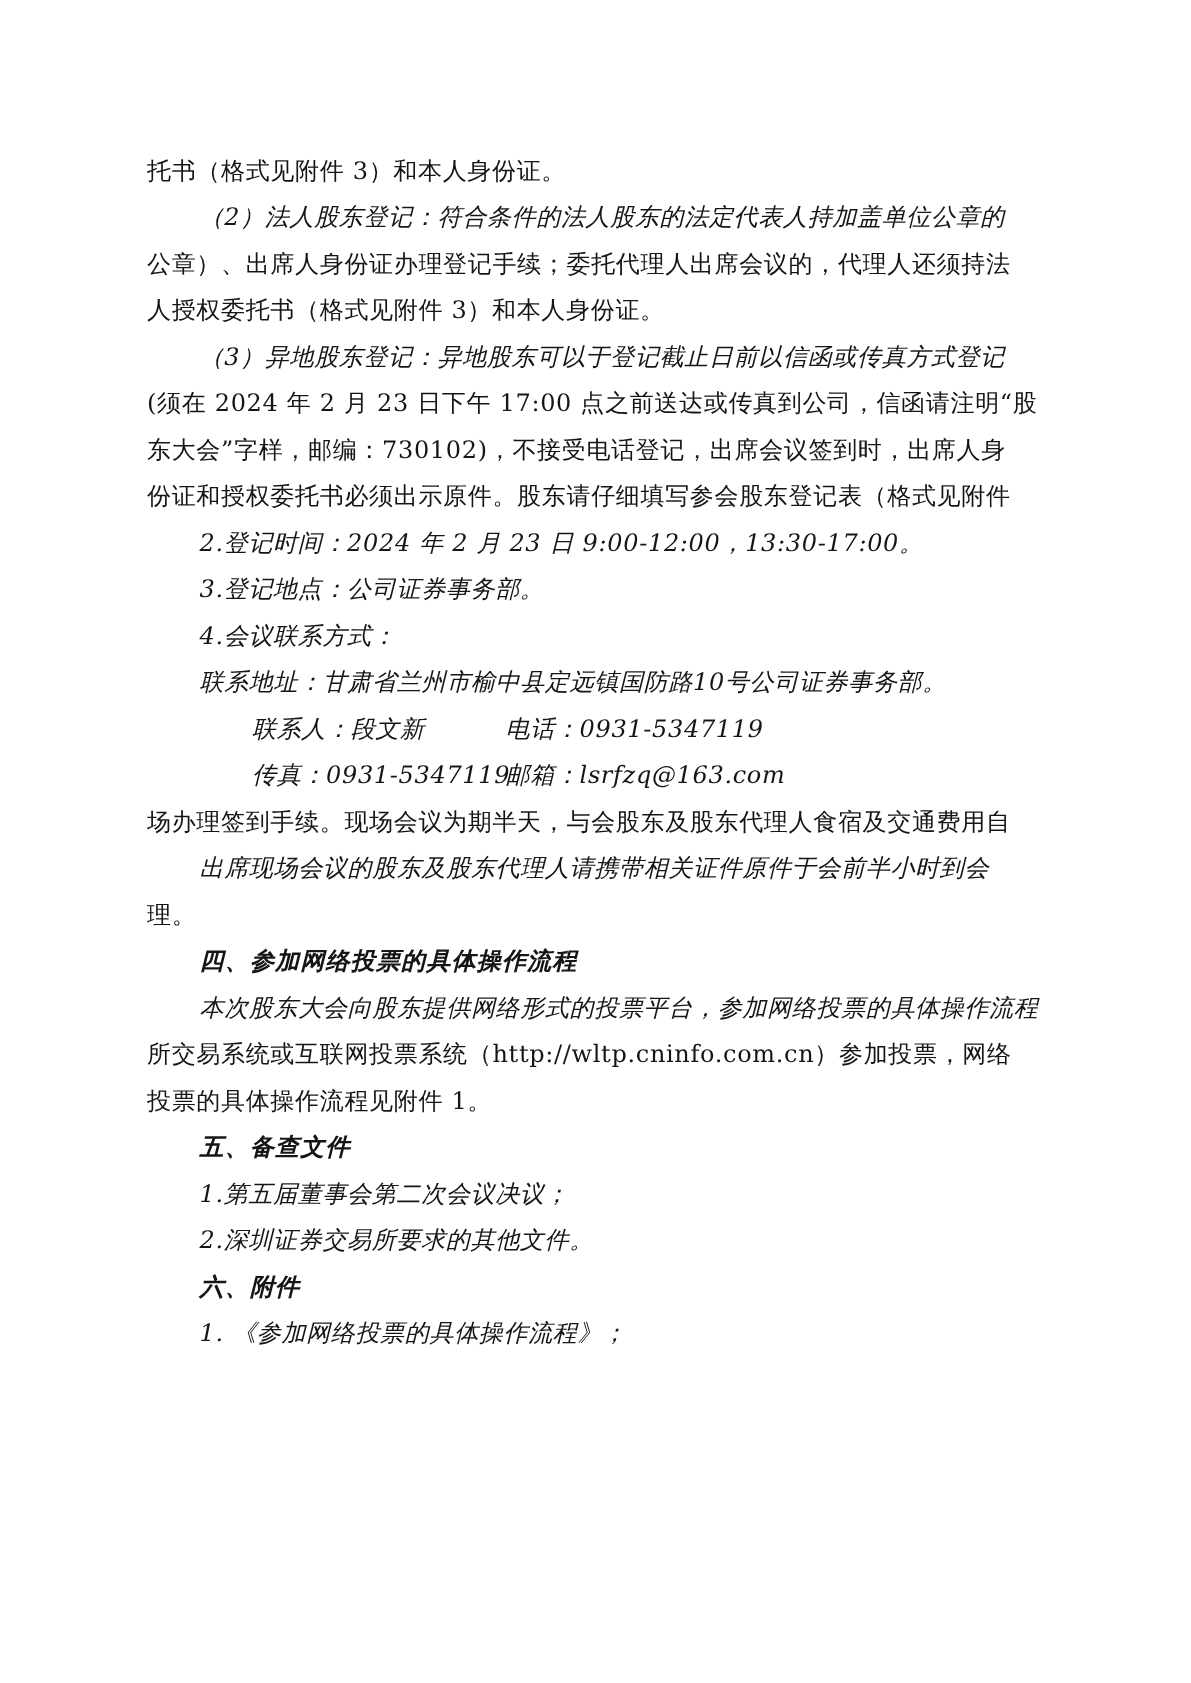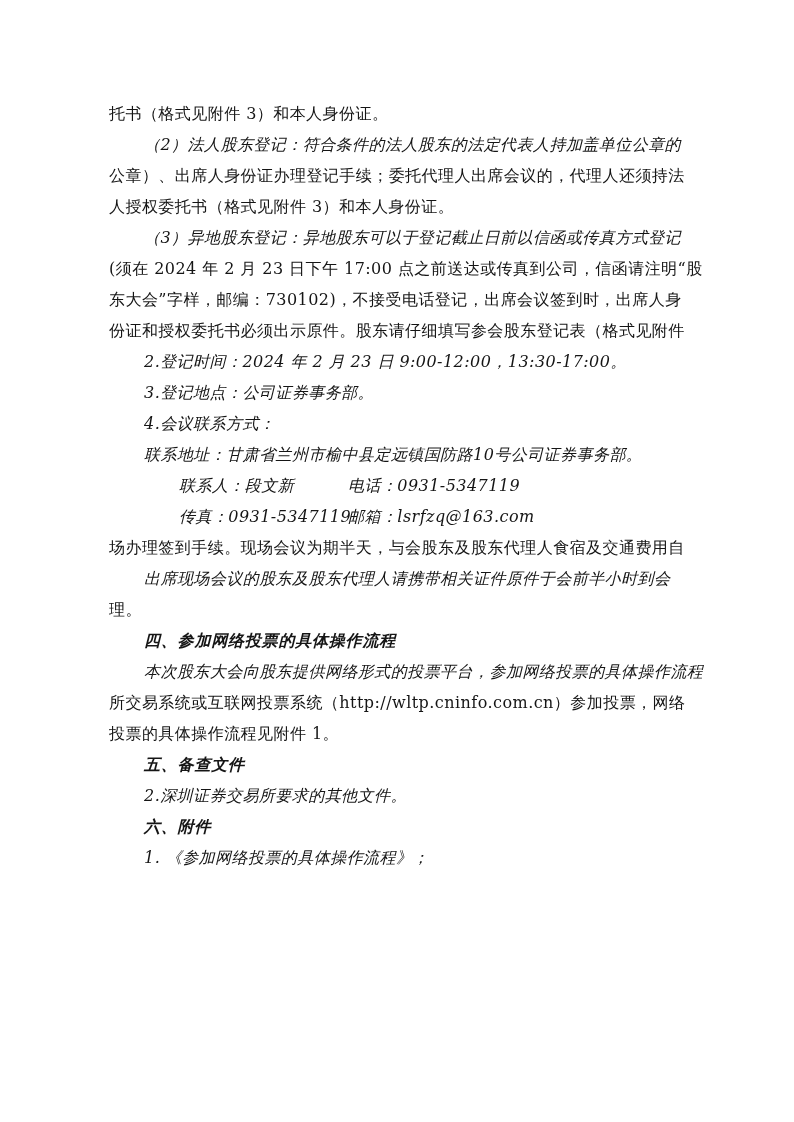--- a/index.html
+++ b/index.html
@@ -11,21 +11,21 @@
     position: relative;
     width: 794px;
     height: 1122px;
     background: #ffffff;
     overflow: hidden;
     font-family: "DejaVu Serif", "Liberation Serif", serif;
     color: #151515;
   }
   .textblock {
     position: absolute;
-    left: 109px;
+    left: 98px;
     top: 98px;
     width: 580px;
   }
   .line {
     font-size: 16px;
     line-height: 31px;
     letter-spacing: 0.45px;
     white-space: pre;
   }
   .line.indent {
@@ -62,17 +62,18 @@
       <div class="line indent"><span class="col1">联系人：段文新</span><span>电话：0931-5347119</span></div>
       <div class="line indent"><span class="col1">传真：0931-5347119</span><span>邮箱：lsrfzq@163.com</span></div>
       <div class="line">场办理签到手续。现场会议为期半天，与会股东及股东代理人食宿及交通费用自</div>
       <div class="line indent">出席现场会议的股东及股东代理人请携带相关证件原件于会前半小时到会</div>
       <div class="line">理。</div>
       <div class="line indent bold">四、参加网络投票的具体操作流程</div>
       <div class="line indent">本次股东大会向股东提供网络形式的投票平台，参加网络投票的具体操作流程</div>
       <div class="line">所交易系统或互联网投票系统（http://wltp.cninfo.com.cn）参加投票，网络</div>
       <div class="line">投票的具体操作流程见附件 1。</div>
       <div class="line indent bold">五、备查文件</div>
+      <div class="line indent">1.第五届董事会第二次会议决议；</div>
       <div class="line indent">2.深圳证券交易所要求的其他文件。</div>
       <div class="line indent bold">六、附件</div>
       <div class="line indent">1. 《参加网络投票的具体操作流程》；</div>
     </div>
 </div>
 
 </body></html>

